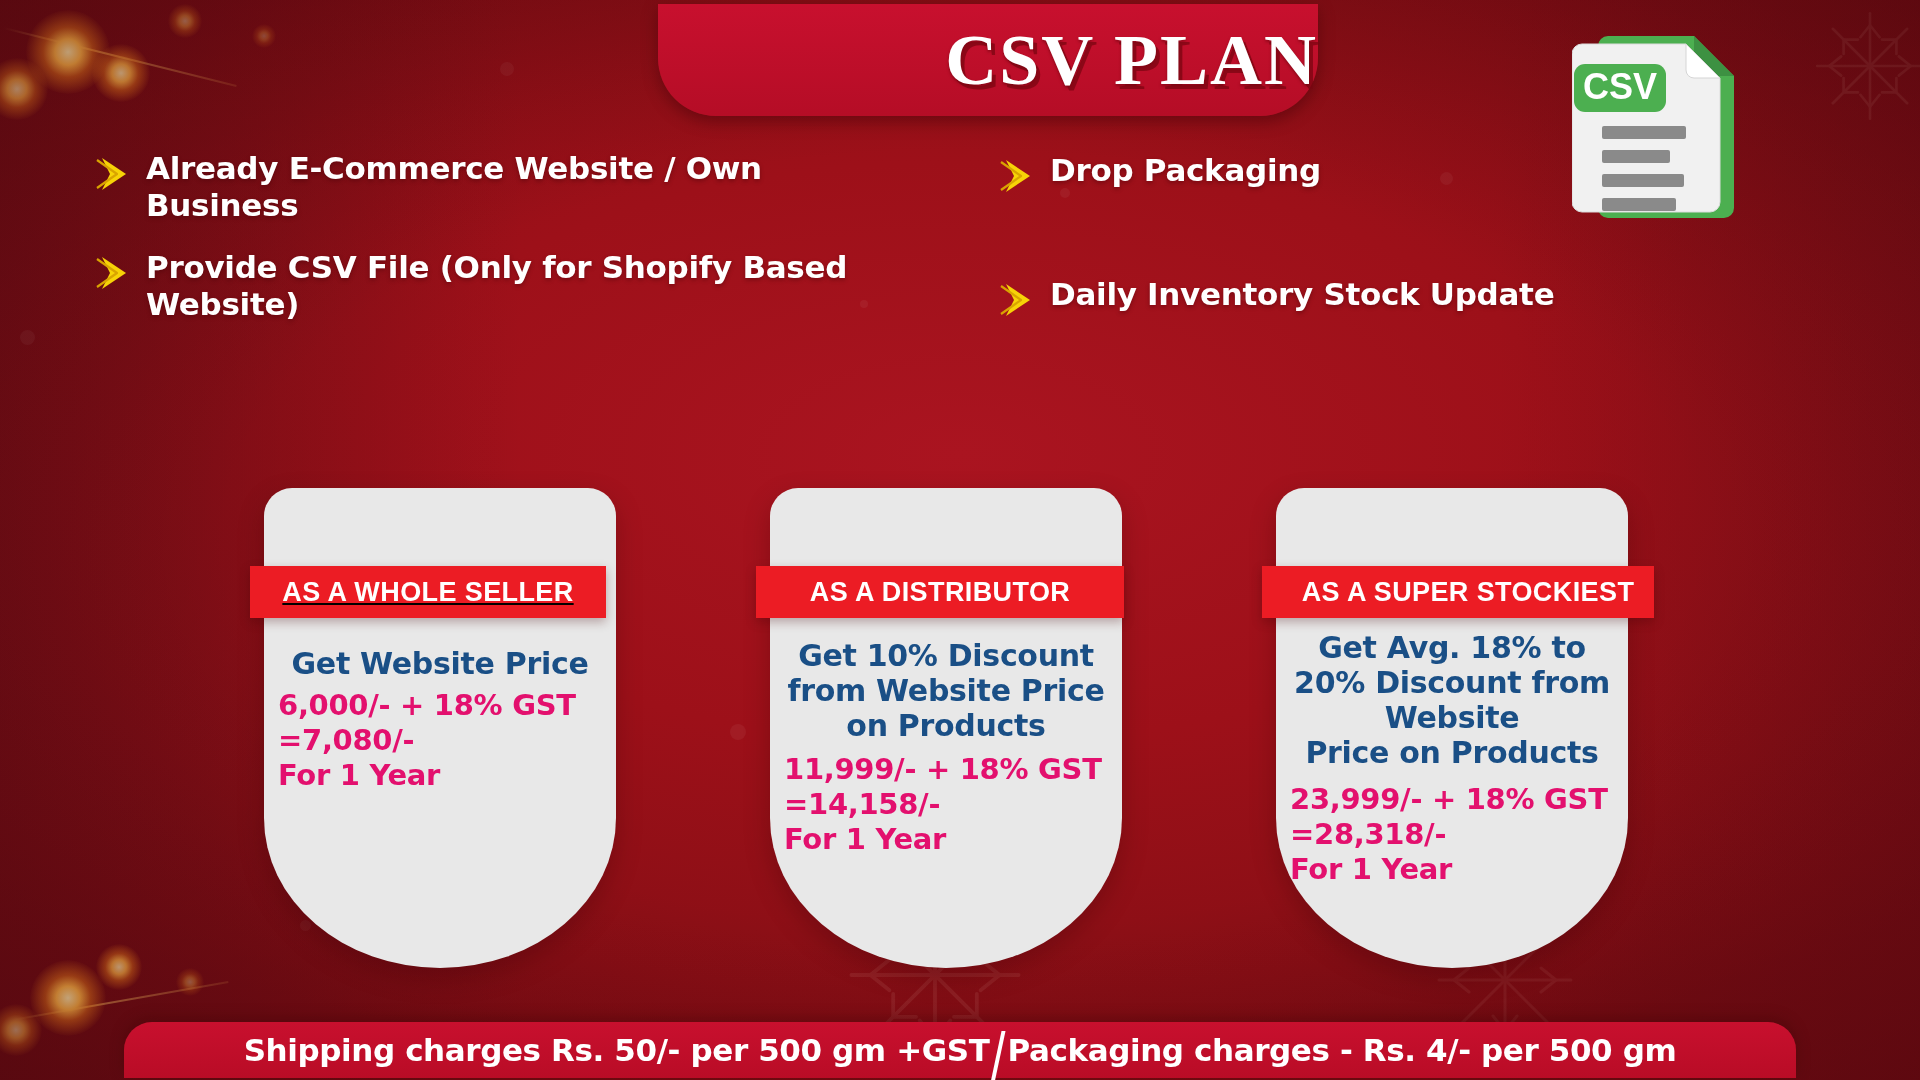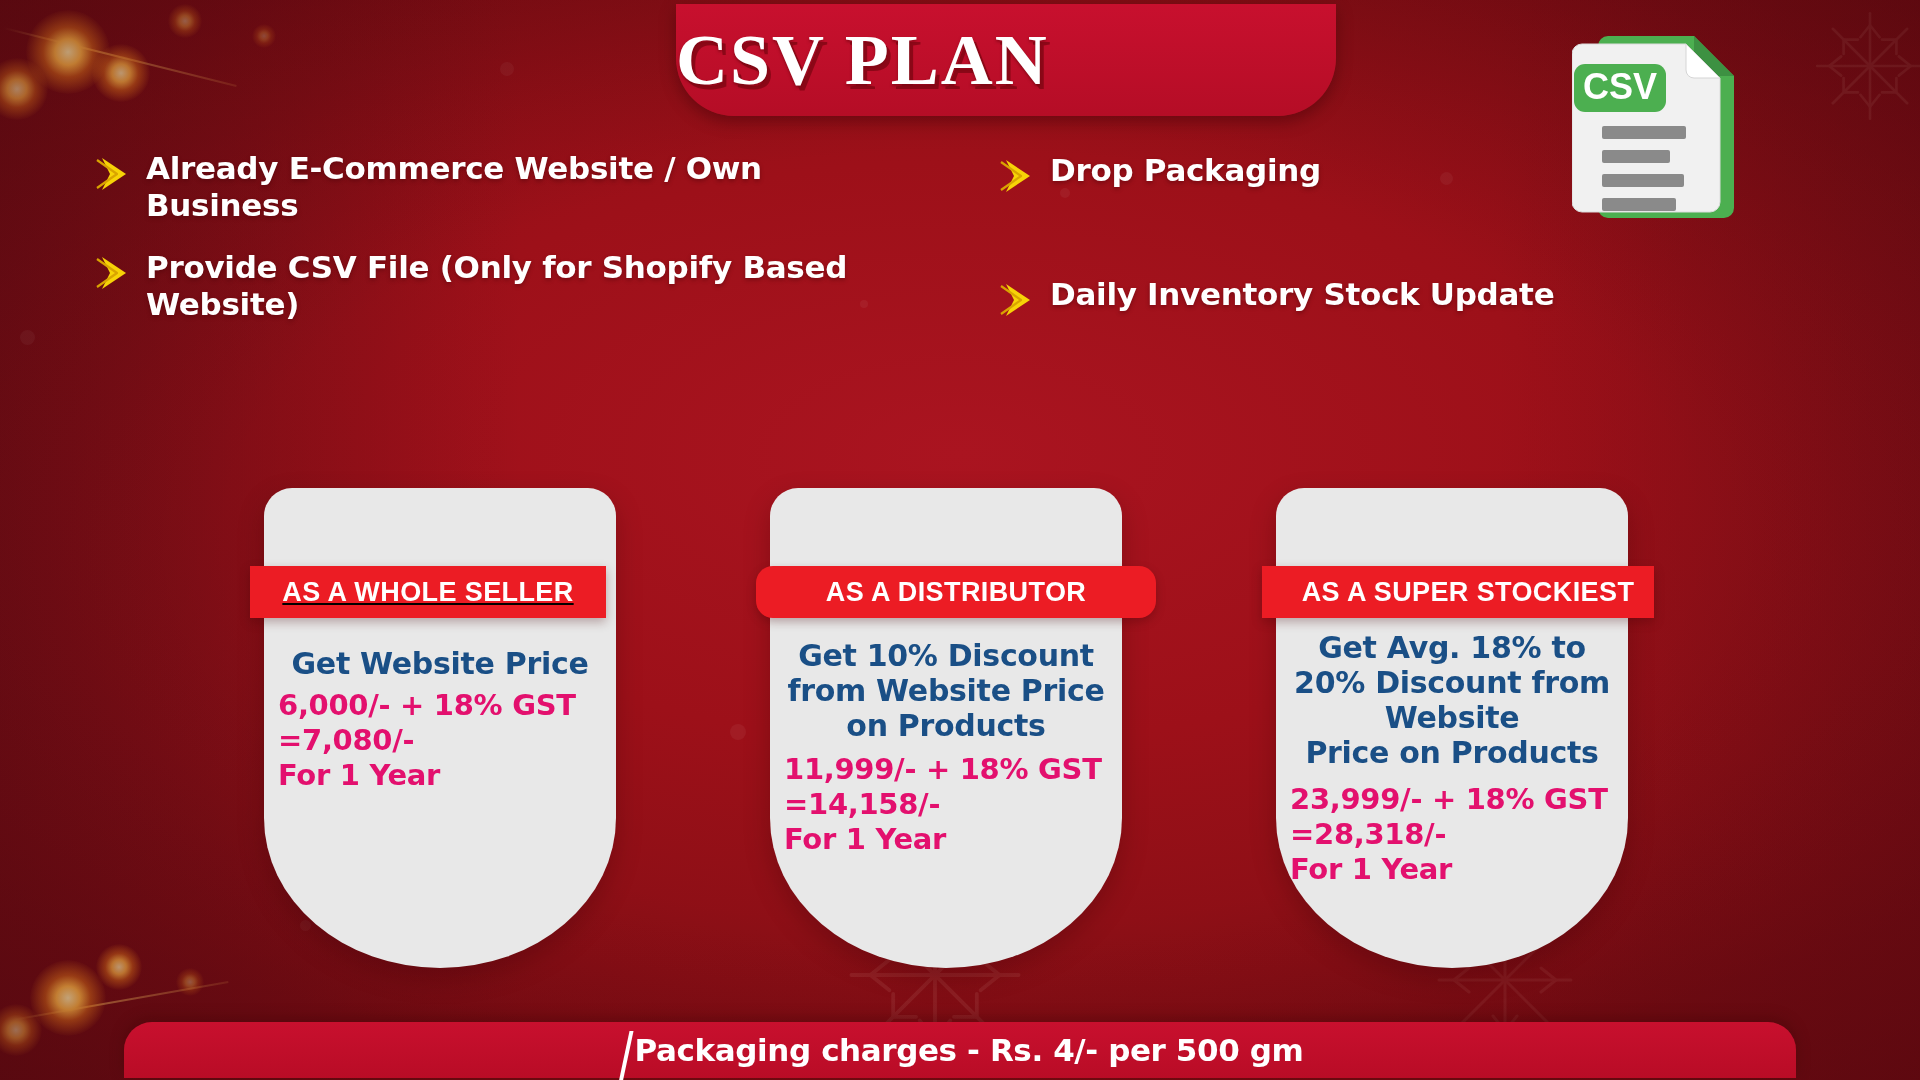--- a/index.html
+++ b/index.html
@@ -44,25 +44,25 @@
     background:radial-gradient(circle, #ffe9a8 0%, #ffb545 22%, rgba(255,140,30,.55) 42%, rgba(255,110,20,0) 72%);
     filter:blur(.4px);
   }
   .gwire{
     position:absolute; height:2px;
     background:linear-gradient(90deg, rgba(255,190,90,0) 0%, rgba(255,196,100,.6) 35%, rgba(255,190,90,.15) 100%);
   }
 
   
   .title-banner{
-    position:absolute; left:676px; top:4px; width:660px; height:112px;
+    position:absolute; left:658px; top:4px; width:660px; height:112px;
     background:linear-gradient(180deg,#c8102e 0%,#b50d26 100%);
     border-radius:0 0 58px 58px;
     box-shadow:0 6px 16px rgba(60,0,6,.45);
-    display:flex; align-items:center; justify-content:flex-start;
+    display:flex; align-items:center; justify-content:flex-end;
   }
   .title-banner .title-text{
     font-family:"Liberation Serif", serif;
     font-weight:bold; font-size:72px; color:#ffffff;
     letter-spacing:2px;
     text-shadow:4px 5px 0 rgba(120,6,16,.72), 0 2px 3px rgba(90,0,8,.5);
     white-space:nowrap;
   }
 
   
@@ -306,21 +306,21 @@
       </div>
       <div class="card-head" style="top:158px;">Get Website Price</div>
       <div class="card-price" style="top:200px;white-space:pre-line;">6,000/- + 18% GST
 =7,080/-
 For 1 Year</div>
     </div>
 
     <div class="card" style="left:770px;">
       <div class="card-body"></div>
       <div class="fold" style="left:-10px;top:100px;"></div>
-      <div class="ribbon" style="left:-14px;top:78px;width:400px;border-radius:17px;">
+      <div class="ribbon" style="left:-14px;top:78px;width:368px;">
         <span class="rtext">AS A DISTRIBUTOR</span>
       </div>
       <div class="card-head" style="top:150px;">Get 10% Discount from Website Price on Products</div>
       <div class="card-price" style="top:264px;white-space:pre-line;">11,999/- + 18% GST
 =14,158/-
 For 1 Year</div>
     </div>
 
     <div class="card" style="left:1276px;">
       <div class="card-body"></div>
@@ -331,17 +331,18 @@
       <div class="card-head" style="top:142px;white-space:pre-line;">Get Avg. 18% to 20% Discount from Website
 Price on Products</div>
       <div class="card-price" style="top:294px;white-space:pre-line;">23,999/- + 18% GST
 =28,318/-
 For 1 Year</div>
     </div>
 
   </div>
 
   <div class="bottom-banner">
+    <span class="bb-text">Shipping charges Rs. 50/- per 500 gm +GST</span>
     <span class="bb-sep"></span>
     <span class="bb-text">Packaging charges - Rs. 4/- per 500 gm</span>
   </div>
 
 </div>
 
 </body></html>

